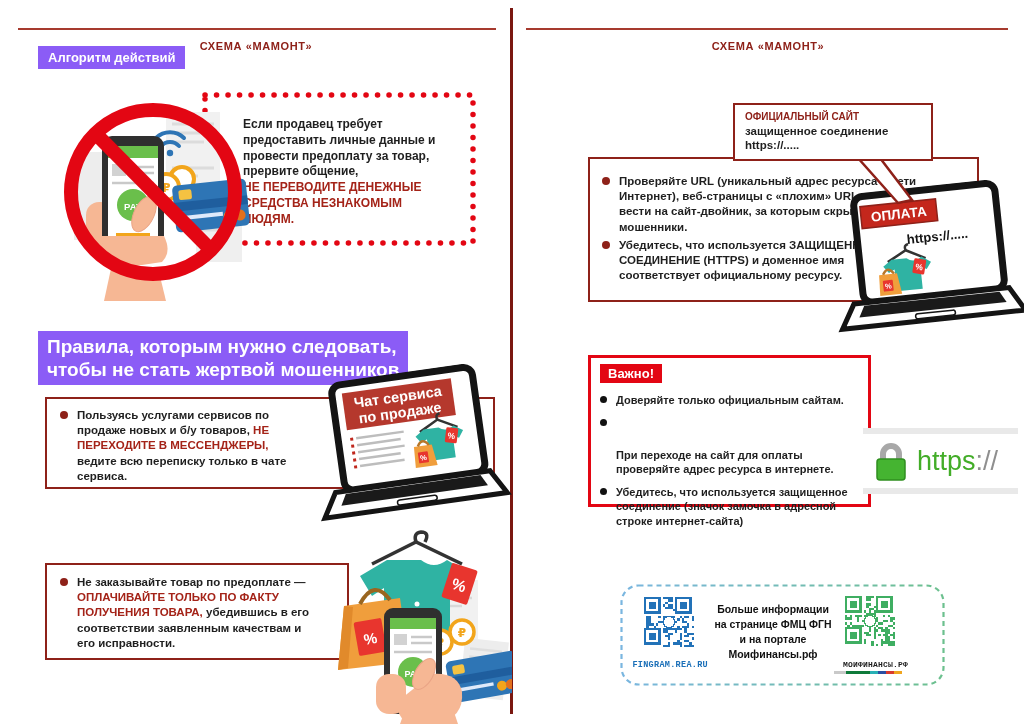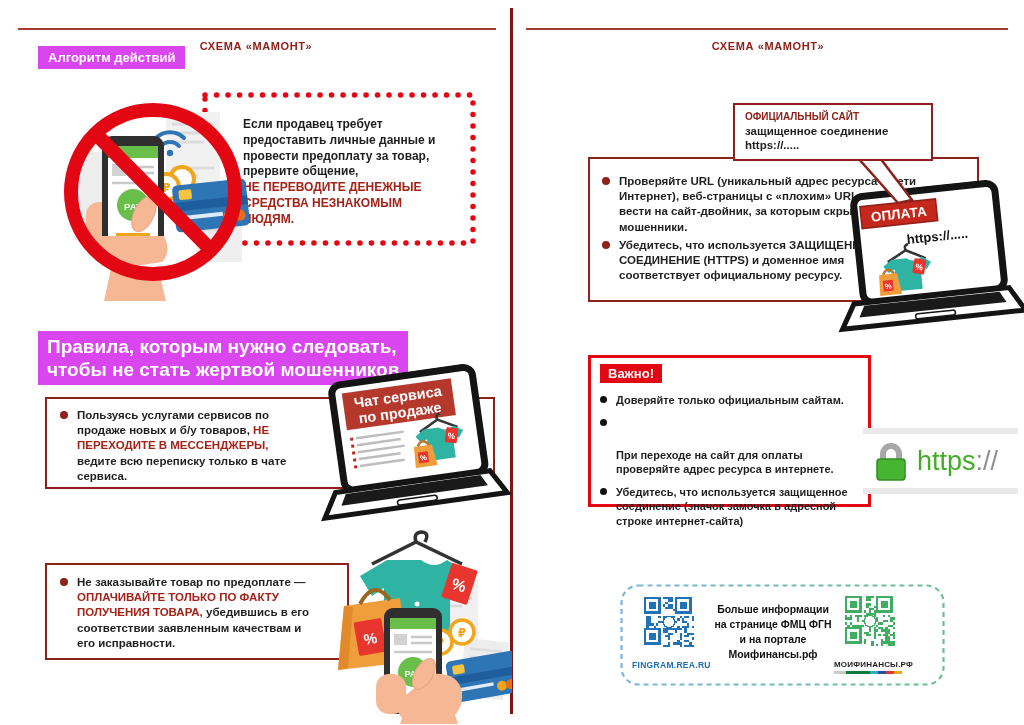--- a/index.html
+++ b/index.html
@@ -2,41 +2,41 @@
 <html><head>
 <meta charset="utf-8">
 <style>
   html,body{margin:0;padding:0;background:#fff;}
   .canvas{position:relative;width:1024px;height:725px;background:#fff;overflow:hidden;
           font-family:"Liberation Sans","DejaVu Sans",sans-serif;}
   .abs{position:absolute;}
   .hdr{width:512px;text-align:center;font-weight:bold;font-size:11px;letter-spacing:.6px;color:#8e2119;margin-top:32px;}
   .hrule{height:2px;background:#a63a2e;}
   .vdivider{width:3px;background:#7a1710;}
-  .badge{display:inline-block;background:#d946ef;color:#fff;font-weight:bold;}
+  .badge{display:inline-block;background:#8b5cf6;color:#fff;font-weight:bold;}
   .b13{font-size:13px;padding:4px 10px;}
   .b135{font-size:19px;line-height:1.22;padding:4px 9px;white-space:nowrap;}
   .box{border:2px solid #8e2119;}
   .impbox{border:3px solid #e30613;}
   .btxt{font-weight:bold;color:#1f1f1f;font-size:11.5px;line-height:1.32;}
   .em{color:#a42318;}
   .blk{display:block;}
   .flexrow{display:flex;gap:9px;}
   .dot{width:8px;height:8px;border-radius:50%;background:#8e2119;flex:0 0 auto;margin-top:3px;}
   .dot.black{width:7px;height:7px;background:#111;}
   .callout{border:2.5px solid #8e2119;background:#fff;padding:6px 10px 7px;}
   .callout .t{color:#8e2119;font-size:10px;font-weight:bold;line-height:1.25;}
   .callout .l{color:#1f1f1f;font-size:11.5px;font-weight:bold;line-height:1.25;}
   .implabel{display:inline-block;background:#e30613;color:#fff;font-weight:bold;font-size:13px;padding:2px 8px;}
   .col{display:flex;flex-direction:column;gap:8px;}
   .lockcard{background:#e9e9e9;padding:6px 0;}
   .lockinner{background:#fff;height:54px;display:flex;align-items:center;gap:9px;padding-left:11px;}
   .httpsg{font-size:27px;color:#43ad28;}
   .httpss{font-size:27px;color:#8f8f8f;}
-  .qrlabel{font-weight:bold;text-align:right;}
+  .qrlabel{font-weight:bold;text-align:right;font-family:Liberation Mono, monospace;}
   .fingram{font-size:8.5px;color:#1a6fb8;letter-spacing:.3px;}
   .moif{font-size:8px;color:#1d1d1d;letter-spacing:.2px;}
   .info{font-weight:bold;font-size:10.5px;line-height:1.42;text-align:center;color:#111;}
   .stripe{display:flex;height:3px;margin-top:2px;}
   .z1{z-index:1}.z2{z-index:2}.z3{z-index:3}.z4{z-index:4}.z5{z-index:5}.z6{z-index:6}.z7{z-index:7}
   svg text{font-family:"Liberation Sans","DejaVu Sans",sans-serif;}
 </style>
 </head>
 <body>
 

